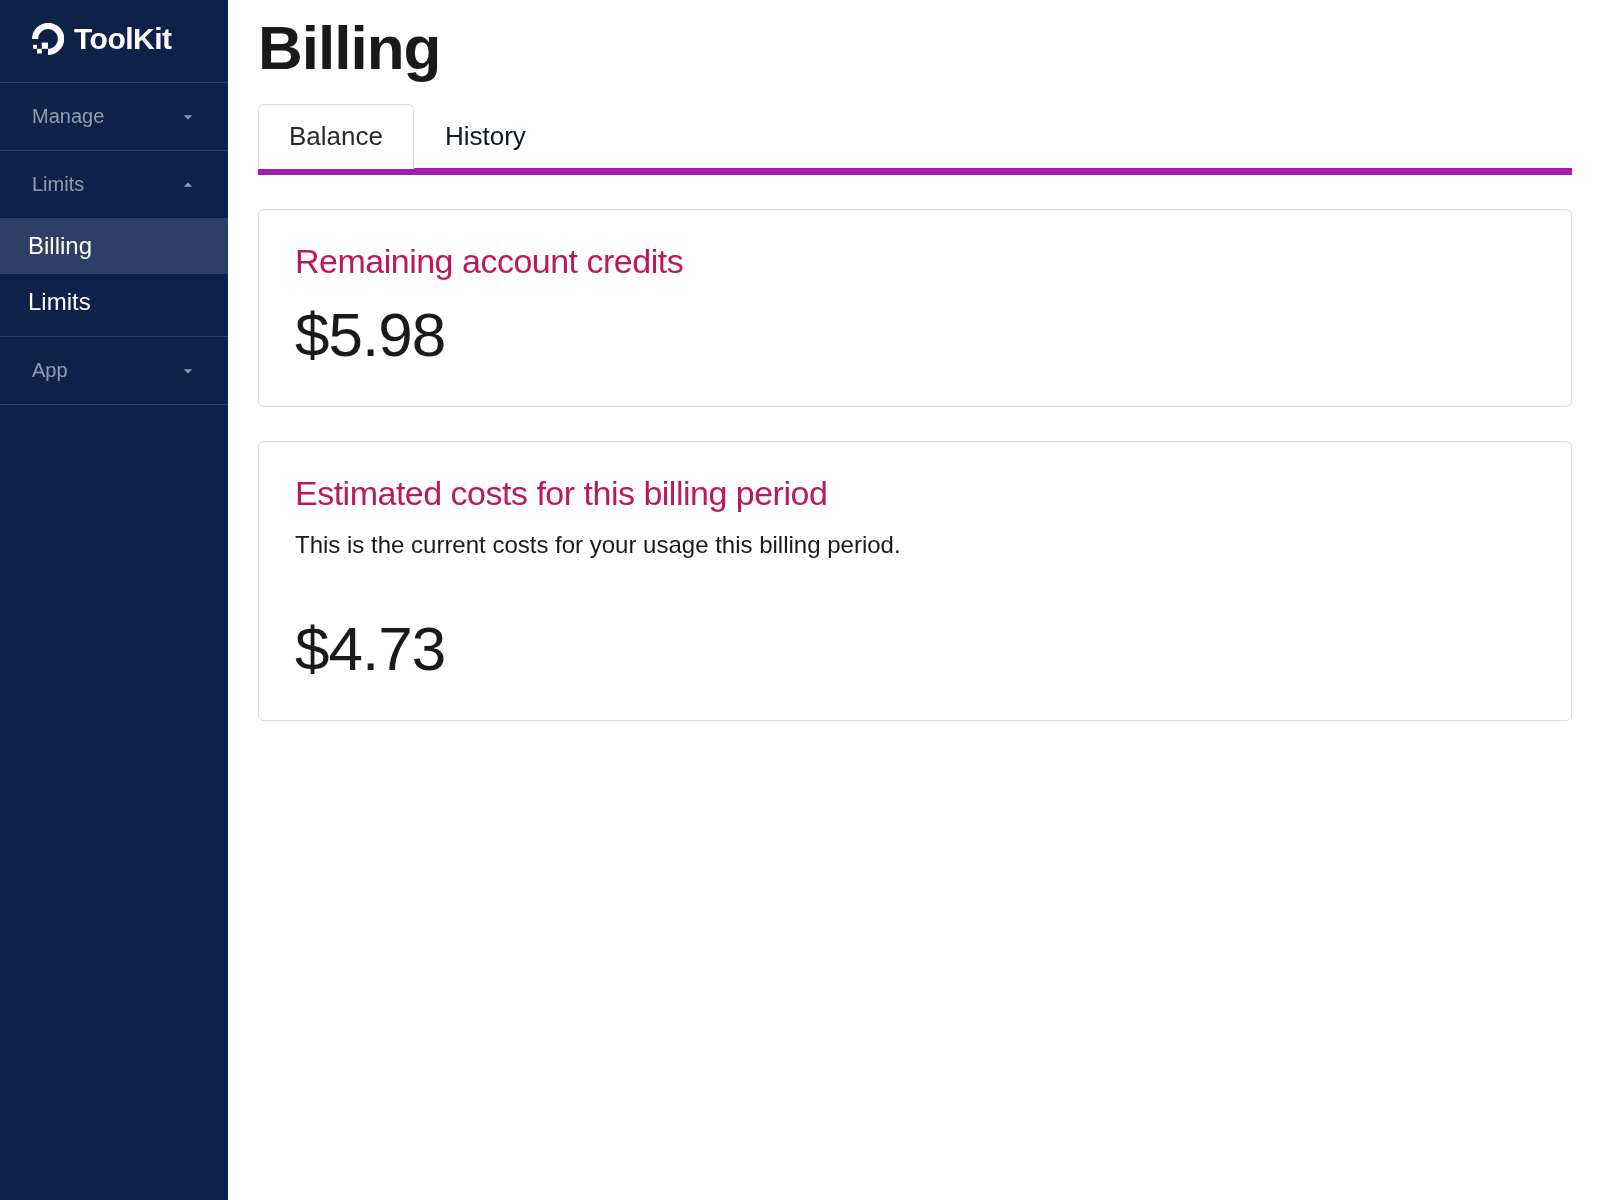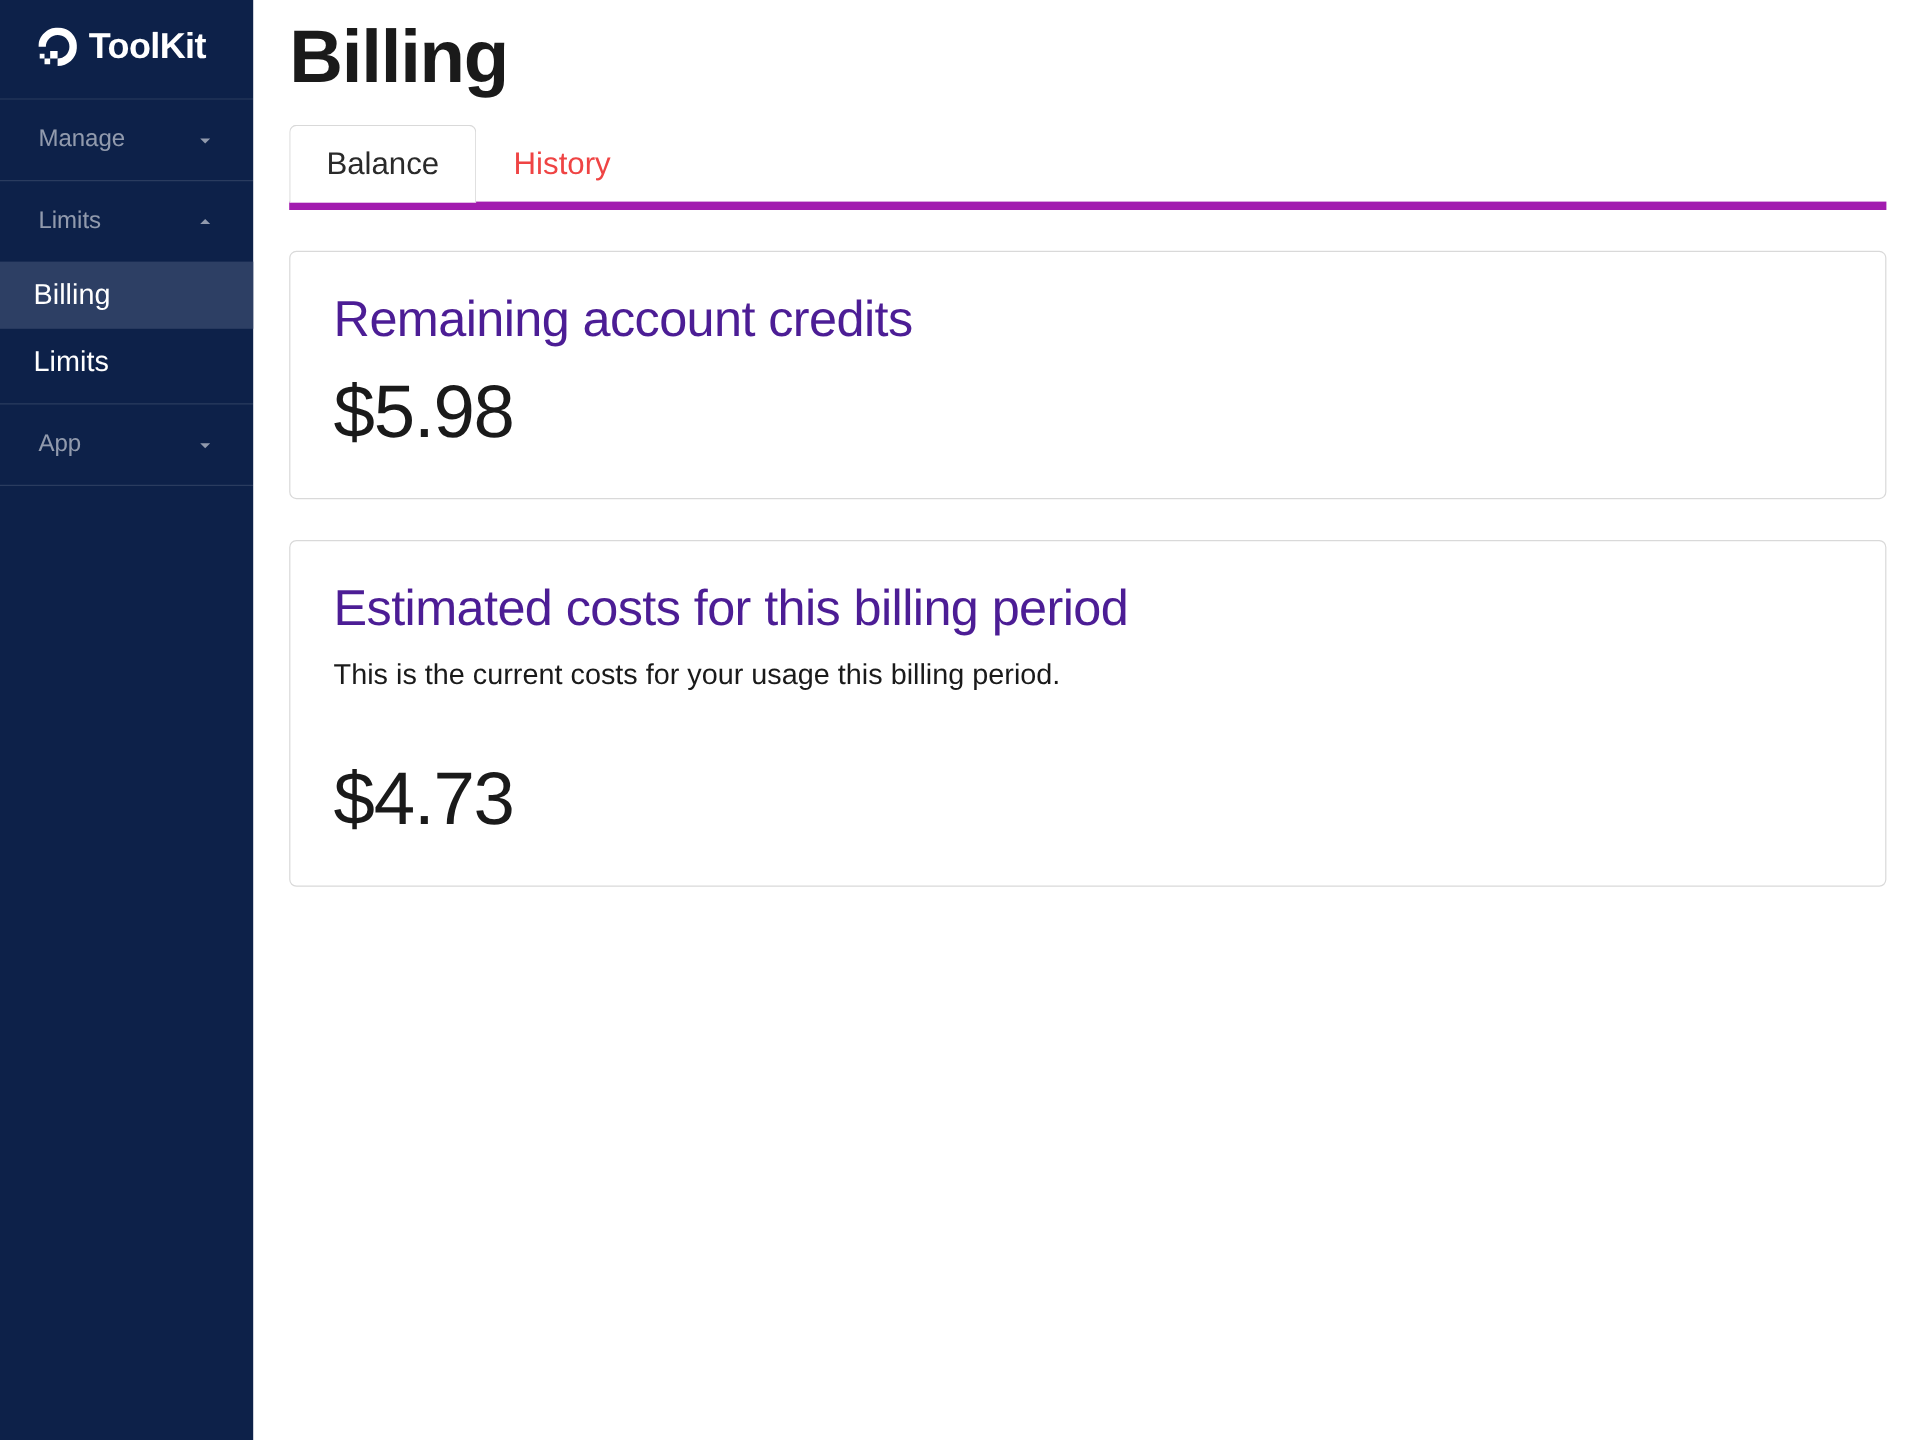--- a/index.html
+++ b/index.html
@@ -9,21 +9,21 @@
     }
     body {
       font-family: -apple-system, BlinkMacSystemFont, "Segoe UI", Helvetica, Arial, sans-serif;
       display: flex;
       width: 1602px;
       height: 1200px;
       background: #ffffff;
       overflow: hidden;
     }
     .sidebar {
-      width: 211px;
+      width: 228px;
       background: #0d2149;
       color: #ffffff;
       flex-shrink: 0;
       display: flex;
       flex-direction: column;
     }
     .brand {
       display: flex;
       align-items: center;
       gap: 10px;
@@ -99,32 +99,32 @@
       border-top-left-radius: 6px;
       border-top-right-radius: 6px;
     }
     .tab.active {
       color: #2a2a2a;
       border: 1px solid #d9d9d9;
       border-bottom: 1px solid #ffffff;
       background: #ffffff;
     }
     .tab.inactive {
-      color: #ef4444;
+      color: #0f172a;
     }
     .card {
       border: 1px solid #d9d9d9;
       border-radius: 6px;
       padding: 32px 36px 36px 36px;
       margin-top: 34px;
     }
     .card-title {
-      font-size: 42px;
+      font-size: 34px;
       font-weight: 500;
-      color: #4c1d95;
+      color: #be185d;
       margin-bottom: 18px;
       letter-spacing: -0.5px;
     }
     .card-subtitle {
       font-size: 24px;
       color: #1a1a1a;
       margin-bottom: 54px;
     }
     .card-value {
       font-size: 62px;

